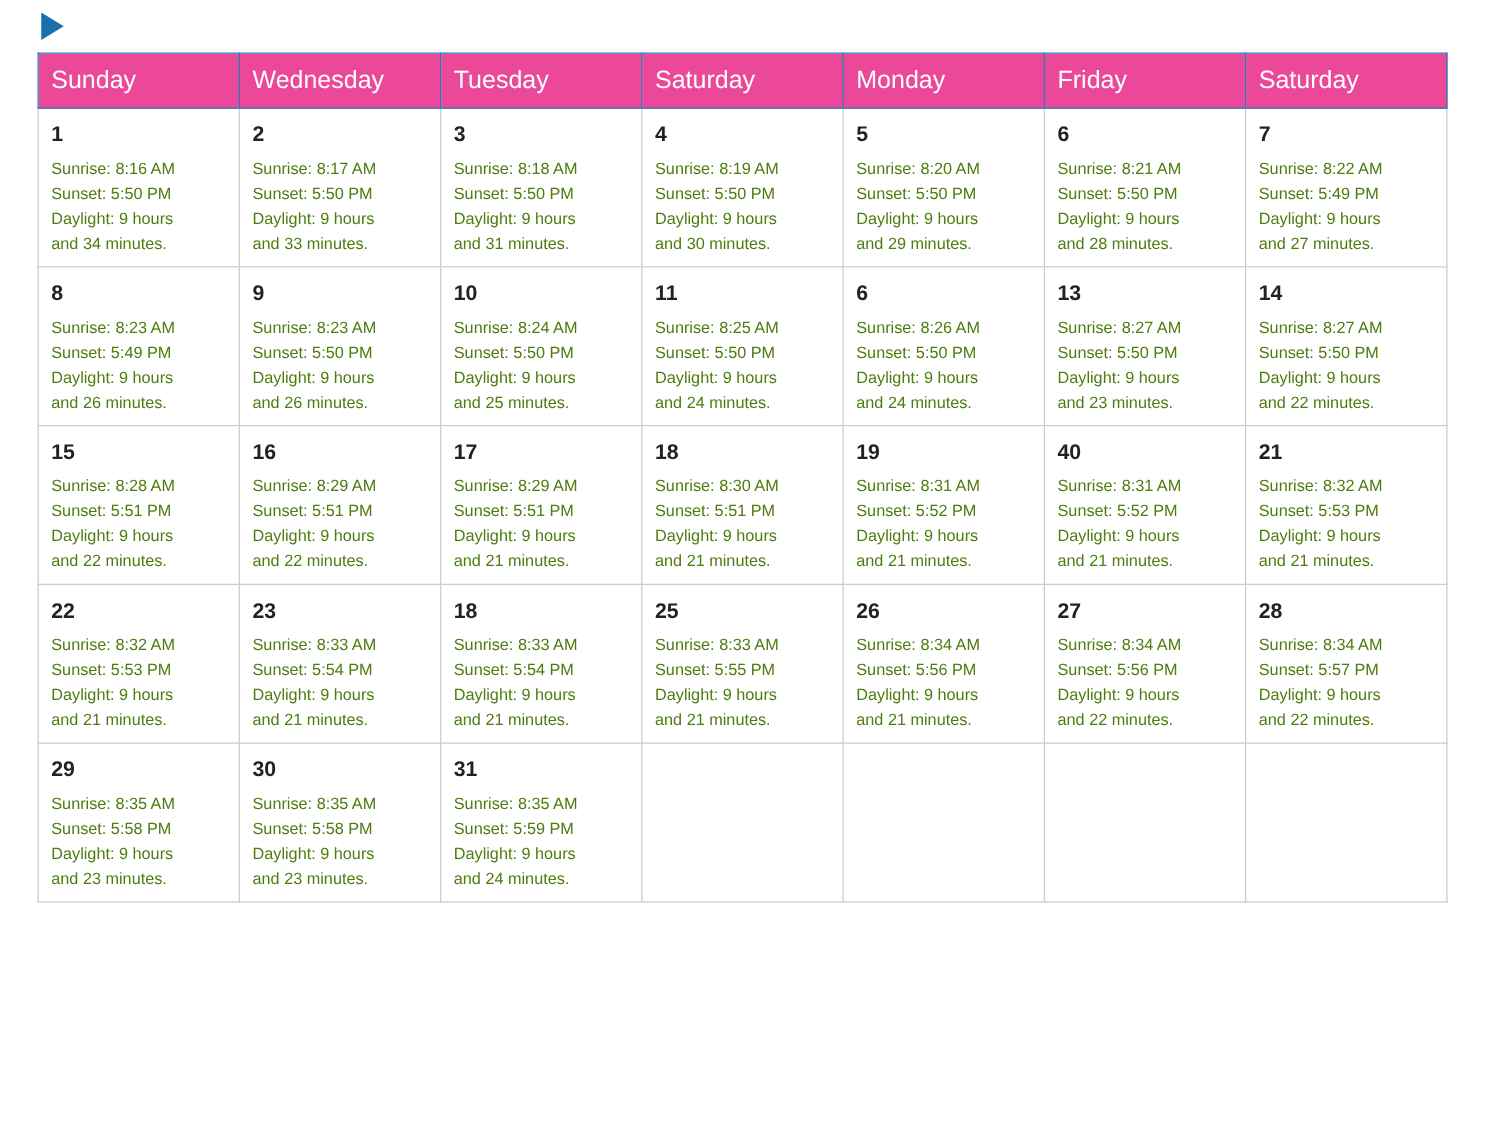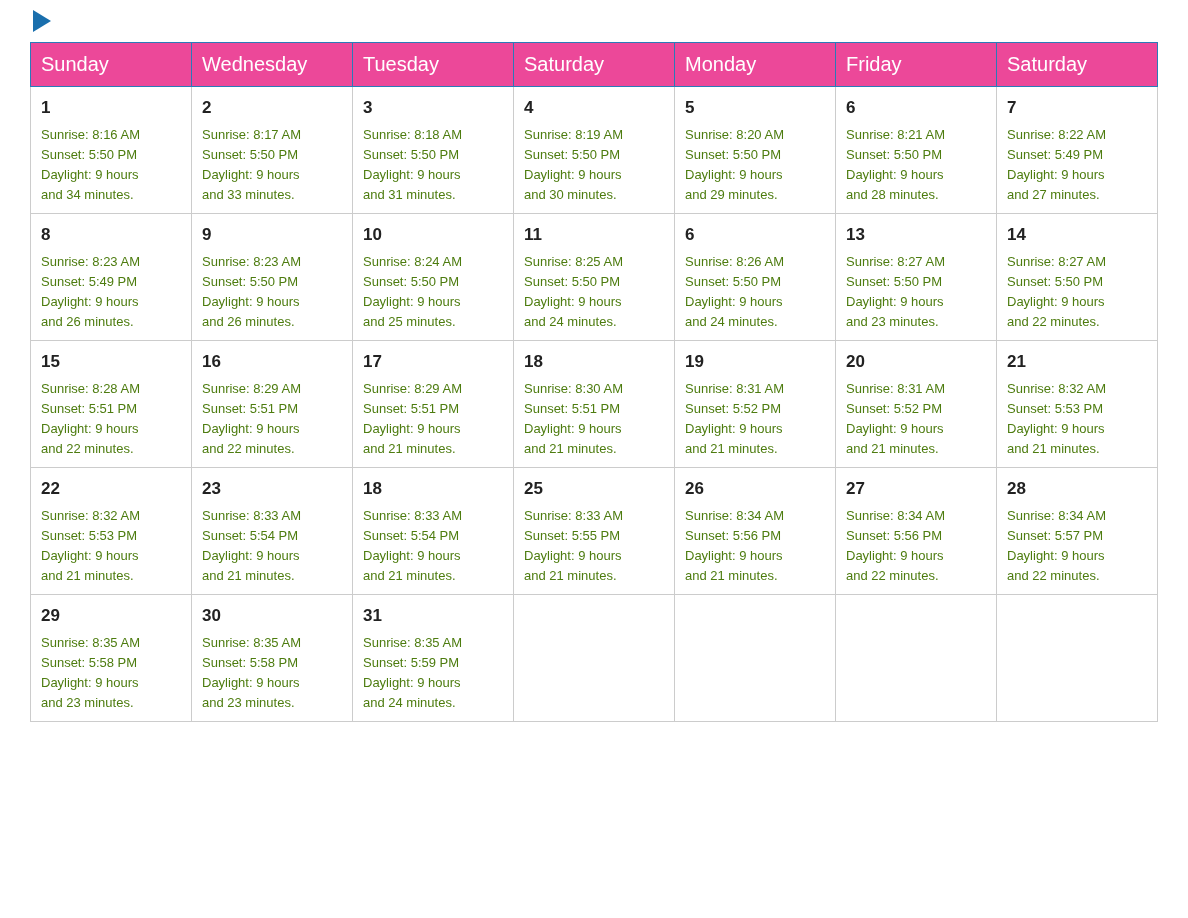--- a/index.html
+++ b/index.html
@@ -147,21 +147,21 @@
         <td><span class="day-number">6</span><span class="day-info">Sunrise: 8:26 AM<br>Sunset: 5:50 PM<br>Daylight: 9 hours<br>and 24 minutes.</span></td>
         <td><span class="day-number">13</span><span class="day-info">Sunrise: 8:27 AM<br>Sunset: 5:50 PM<br>Daylight: 9 hours<br>and 23 minutes.</span></td>
         <td><span class="day-number">14</span><span class="day-info">Sunrise: 8:27 AM<br>Sunset: 5:50 PM<br>Daylight: 9 hours<br>and 22 minutes.</span></td>
       </tr>
       <tr>
         <td><span class="day-number">15</span><span class="day-info">Sunrise: 8:28 AM<br>Sunset: 5:51 PM<br>Daylight: 9 hours<br>and 22 minutes.</span></td>
         <td><span class="day-number">16</span><span class="day-info">Sunrise: 8:29 AM<br>Sunset: 5:51 PM<br>Daylight: 9 hours<br>and 22 minutes.</span></td>
         <td><span class="day-number">17</span><span class="day-info">Sunrise: 8:29 AM<br>Sunset: 5:51 PM<br>Daylight: 9 hours<br>and 21 minutes.</span></td>
         <td><span class="day-number">18</span><span class="day-info">Sunrise: 8:30 AM<br>Sunset: 5:51 PM<br>Daylight: 9 hours<br>and 21 minutes.</span></td>
         <td><span class="day-number">19</span><span class="day-info">Sunrise: 8:31 AM<br>Sunset: 5:52 PM<br>Daylight: 9 hours<br>and 21 minutes.</span></td>
-        <td><span class="day-number">20</span><span class="day-info">Sunrise: 8:31 AM<br>Sunset: 5:52 PM<br>Daylight: 9 hours<br>and 21 minutes.</span></td>
+        <td><span class="day-number">40</span><span class="day-info">Sunrise: 8:31 AM<br>Sunset: 5:52 PM<br>Daylight: 9 hours<br>and 21 minutes.</span></td>
         <td><span class="day-number">21</span><span class="day-info">Sunrise: 8:32 AM<br>Sunset: 5:53 PM<br>Daylight: 9 hours<br>and 21 minutes.</span></td>
       </tr>
       <tr>
         <td><span class="day-number">22</span><span class="day-info">Sunrise: 8:32 AM<br>Sunset: 5:53 PM<br>Daylight: 9 hours<br>and 21 minutes.</span></td>
         <td><span class="day-number">23</span><span class="day-info">Sunrise: 8:33 AM<br>Sunset: 5:54 PM<br>Daylight: 9 hours<br>and 21 minutes.</span></td>
         <td><span class="day-number">18</span><span class="day-info">Sunrise: 8:33 AM<br>Sunset: 5:54 PM<br>Daylight: 9 hours<br>and 21 minutes.</span></td>
         <td><span class="day-number">25</span><span class="day-info">Sunrise: 8:33 AM<br>Sunset: 5:55 PM<br>Daylight: 9 hours<br>and 21 minutes.</span></td>
         <td><span class="day-number">26</span><span class="day-info">Sunrise: 8:34 AM<br>Sunset: 5:56 PM<br>Daylight: 9 hours<br>and 21 minutes.</span></td>
         <td><span class="day-number">27</span><span class="day-info">Sunrise: 8:34 AM<br>Sunset: 5:56 PM<br>Daylight: 9 hours<br>and 22 minutes.</span></td>
         <td><span class="day-number">28</span><span class="day-info">Sunrise: 8:34 AM<br>Sunset: 5:57 PM<br>Daylight: 9 hours<br>and 22 minutes.</span></td>

